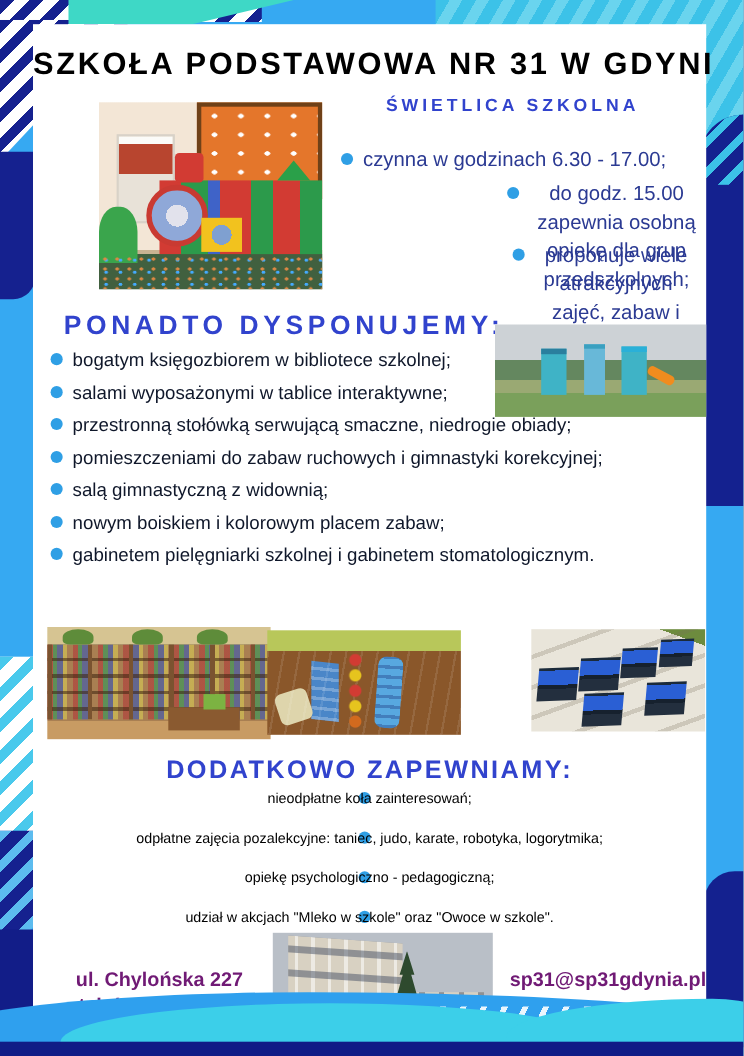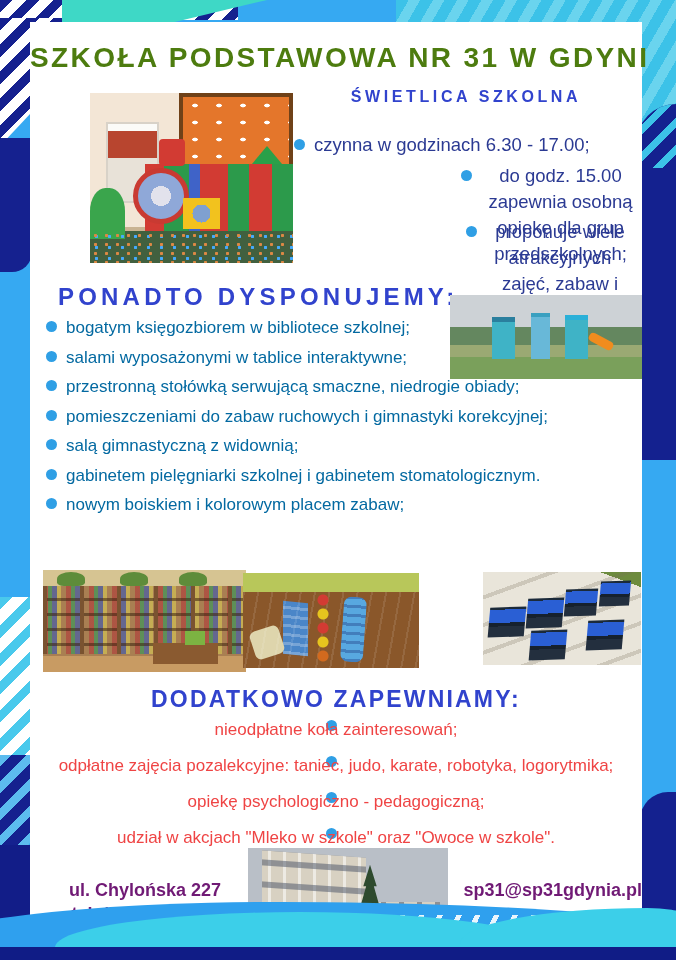--- a/index.html
+++ b/index.html
@@ -43,37 +43,37 @@
   .wave-hatch{left:400px;bottom:13px;width:190px;height:32px;
     background:repeating-linear-gradient(115deg,rgba(255,255,255,.9) 0 5px,transparent 5px 17px);}
   .wave-cyan{left:55px;bottom:12px;width:490px;height:36px;background:#3ccfe9;
     border-top-left-radius:250px 36px;border-top-right-radius:250px 36px;}
   .wave-cyan-right{right:-34px;bottom:12px;width:250px;height:40px;background:#3ccfe9;
     border-top-left-radius:210px 40px;border-top-right-radius:70px 26px;}
   .bottom-navy{left:0;bottom:0;width:100%;height:13px;background:#101c86;z-index:7;position:absolute;}
   
   .panel{position:absolute;left:30px;top:22px;width:612px;height:918px;background:#ffffff;z-index:2;}
   .panel *{position:absolute;}
-  .title{left:0;top:20px;width:100%;text-align:center;color:#4d7c0f;
+  .title{left:0;top:20px;width:100%;text-align:center;color:#000000;
     font-size:28px;font-weight:800;letter-spacing:2.4px;white-space:nowrap;}
   .h-blue{color:#3143cd;font-weight:800;white-space:nowrap;}
   .h-swietlica{left:280px;top:66px;width:312px;text-align:center;font-size:16px;letter-spacing:3.6px;}
   .h-ponadto{left:28px;top:261px;font-size:24px;letter-spacing:4.2px;}
   .h-dodatkowo{left:0;top:664px;width:100%;text-align:center;font-size:23px;letter-spacing:2.2px;}
   .txt{color:#2b3a93;font-size:18.5px;line-height:26px;}
   .dot{display:inline-block;width:11px;height:11px;border-radius:50%;
     background:#2f9fe5;margin-right:9px;transform:translateY(-1px);position:static;}
-  .sw0{left:264px;top:110px;width:345px;text-align:left;white-space:nowrap;}
+  .sw0{left:280px;top:110px;width:345px;text-align:left;white-space:nowrap;}
   .sw1{left:272px;top:141px;width:338px;text-align:center;}
   .sw2{left:288px;top:197px;width:316px;text-align:center;}
   .plist{left:16px;top:296px;width:594px;height:240px;}
   .plist .prow{position:static;display:block;white-space:nowrap;
-    color:#0369a1;font-size:17px;line-height:19px;margin-bottom:10.5px;}
-  .drow{left:0;width:100%;display:flex;justify-content:center;align-items:flex-start;
-    color:#ef4444;font-size:17px;white-space:nowrap;}
+    color:#0f172a;font-size:17px;line-height:19px;margin-bottom:10.5px;}
+  .drow{left:0;width:100%;display:flex;justify-content:center;align-items:center;
+    color:#000000;font-size:13px;white-space:nowrap;}
   .drow .dot{margin-right:10px;transform:none;}
   .d0{top:698px;} .d1{top:734px;} .d2{top:770px;} .d3{top:806px;}
   .foot{color:#701a75;font-weight:800;font-size:18px;line-height:24px;}
   .foot-left{left:10px;top:856px;width:210px;text-align:center;}
   .foot-right{left:400px;top:856px;width:212px;text-align:right;}
   
   .photo{overflow:hidden;background:#ccc;}
   .photo div{position:absolute;}
   #ph-playroom{left:60px;top:71px;width:203px;height:170px;
     background:linear-gradient(180deg,#f3e6d6 0 79%,#c9b392 79% 81%,#41603f 81%);}
@@ -198,23 +198,23 @@
 
         <div class="prow"><span class="dot"></span><span>salami wyposażonymi w tablice interaktywne;</span></div>
 
 
         <div class="prow"><span class="dot"></span><span>przestronną stołówką serwującą smaczne, niedrogie obiady;</span></div>
 
         <div class="prow"><span class="dot"></span><span>pomieszczeniami do zabaw ruchowych i gimnastyki korekcyjnej;</span></div>
 
         <div class="prow"><span class="dot"></span><span>salą gimnastyczną z widownią;</span></div>
 
+        <div class="prow"><span class="dot"></span><span>nowym boiskiem i kolorowym placem zabaw;</span></div>
+
         <div class="prow"><span class="dot"></span><span>gabinetem pielęgniarki szkolnej i gabinetem stomatologicznym.</span></div>
-
-        <div class="prow"><span class="dot"></span><span>nowym boiskiem i kolorowym placem zabaw;</span></div>
       </div>
 
     <div class="photo" id="ph-library">
       <div class="lb-books"></div>
       <div class="lb-grid"></div>
       <div class="lb-plant lb-p1"></div>
       <div class="lb-plant lb-p2"></div>
       <div class="lb-plant lb-p3"></div>
       <div class="lb-desk"></div>
       <div class="lb-chair"></div>

